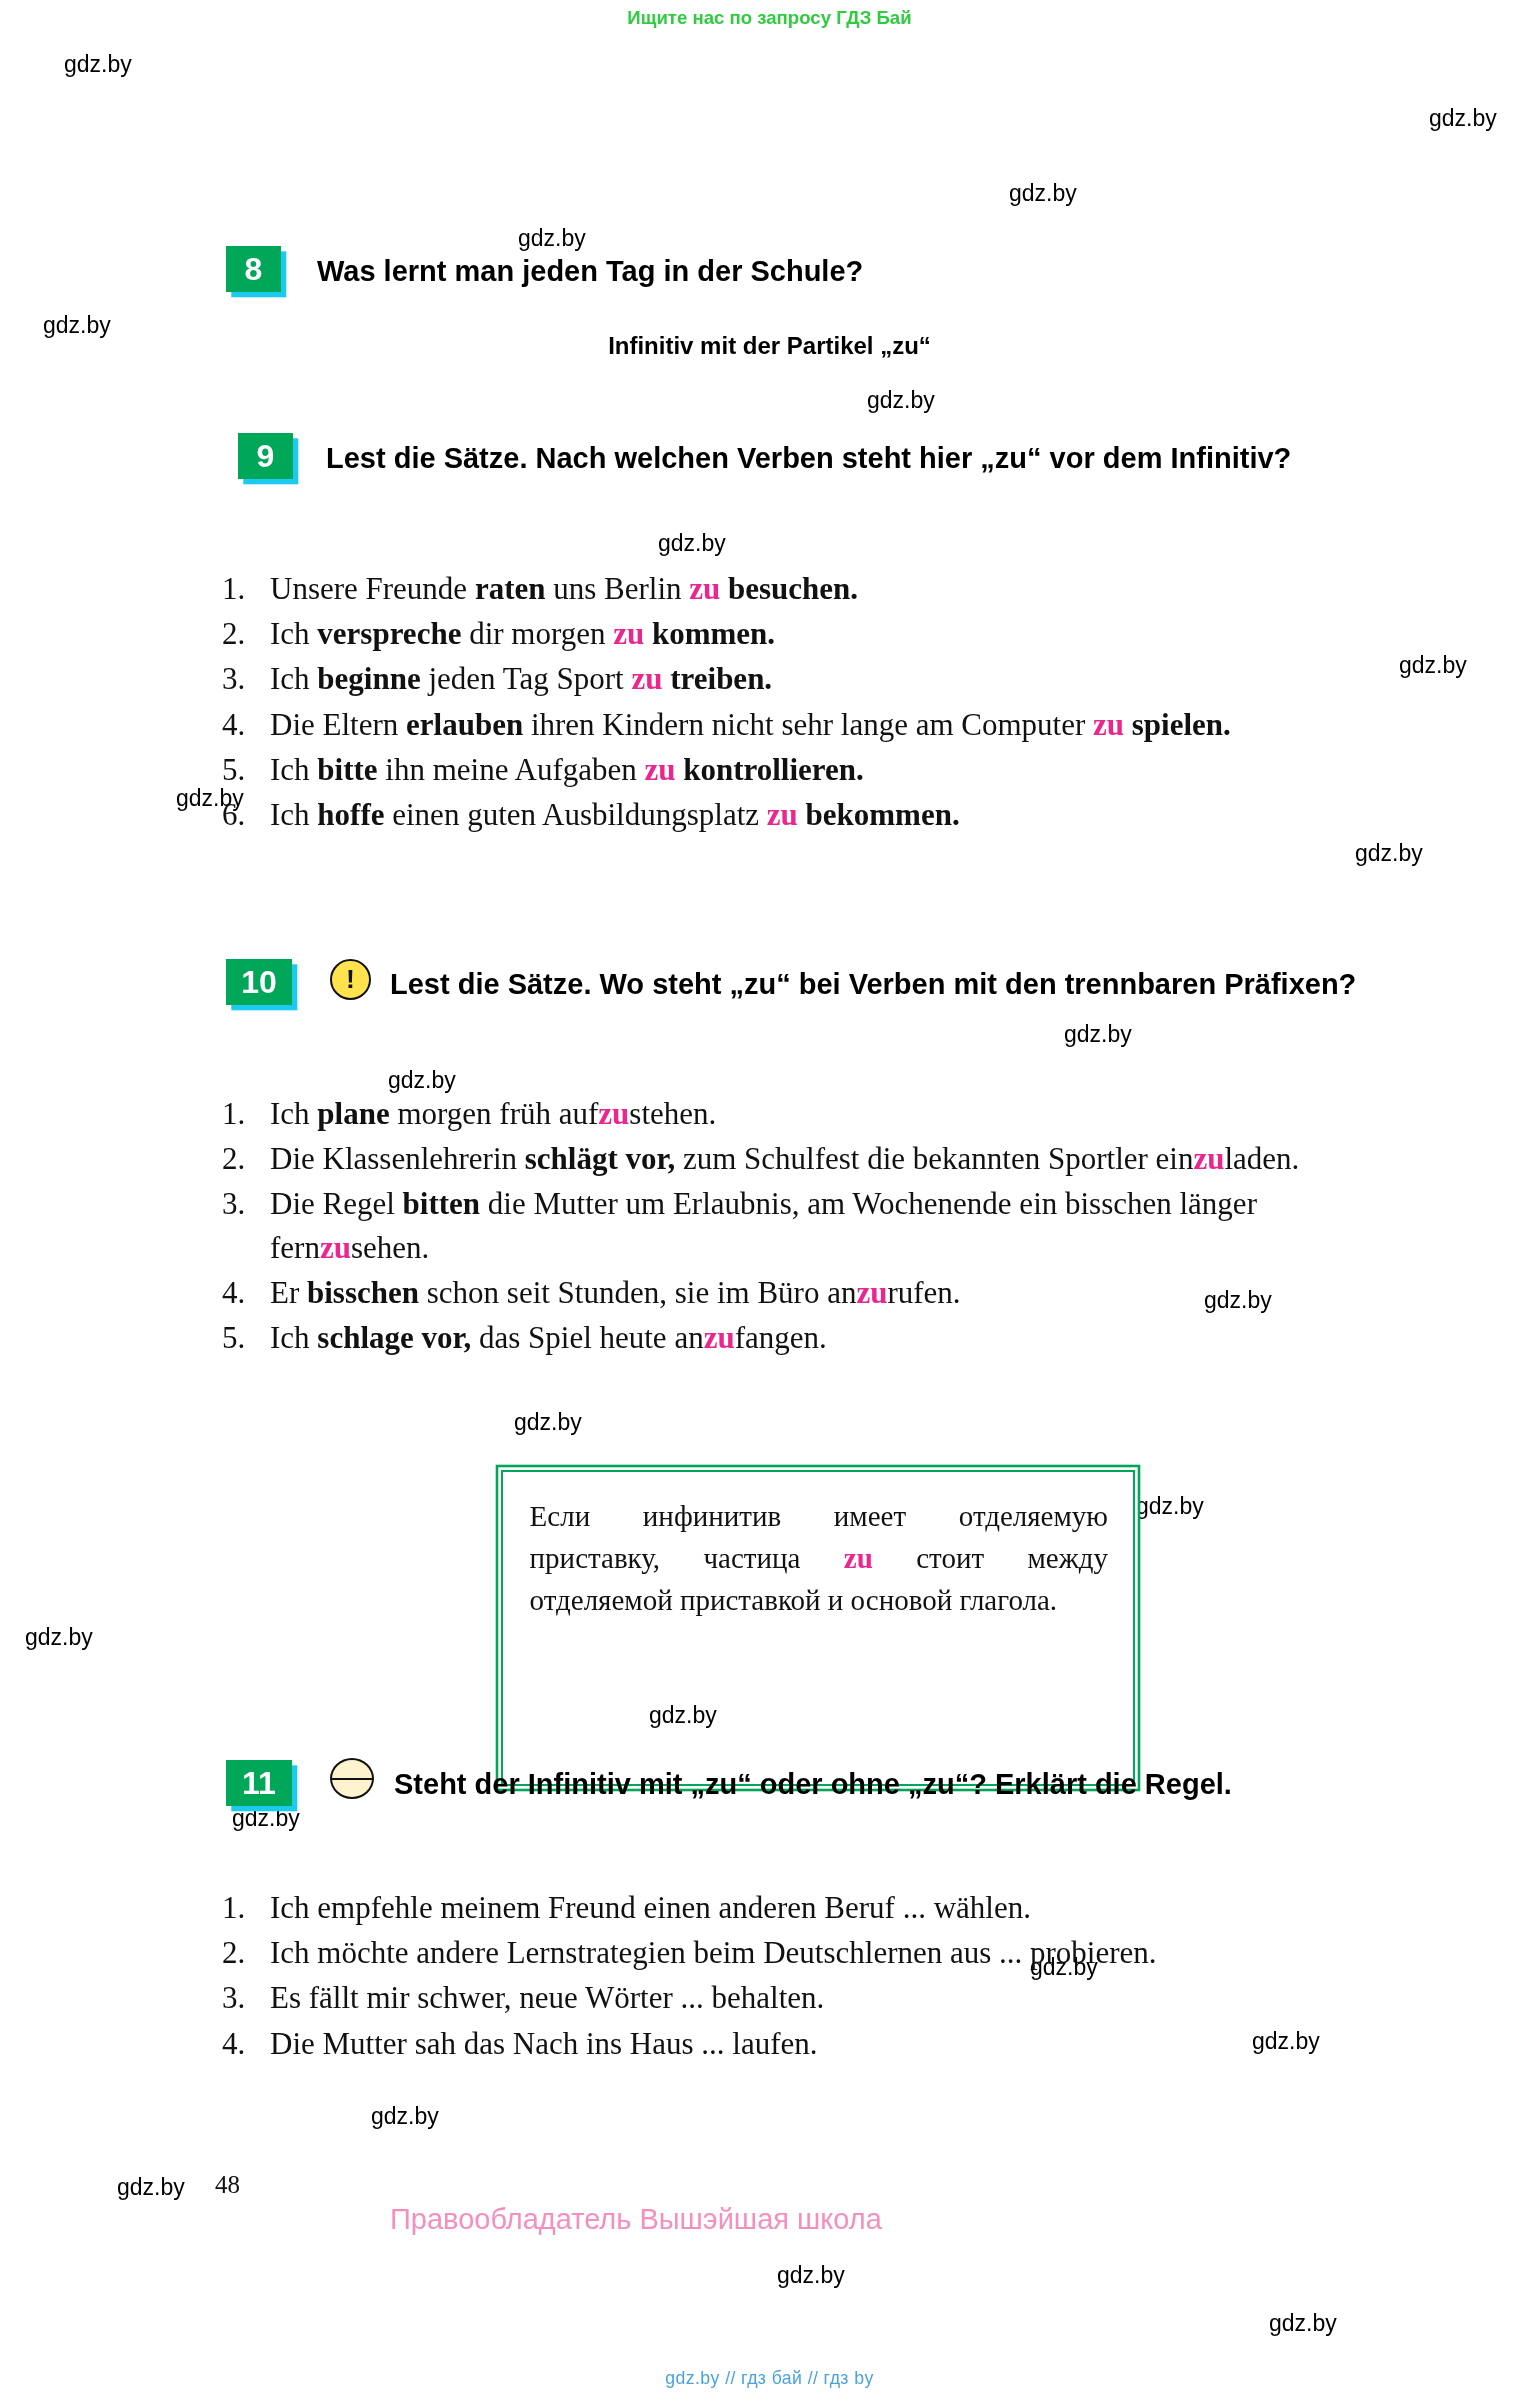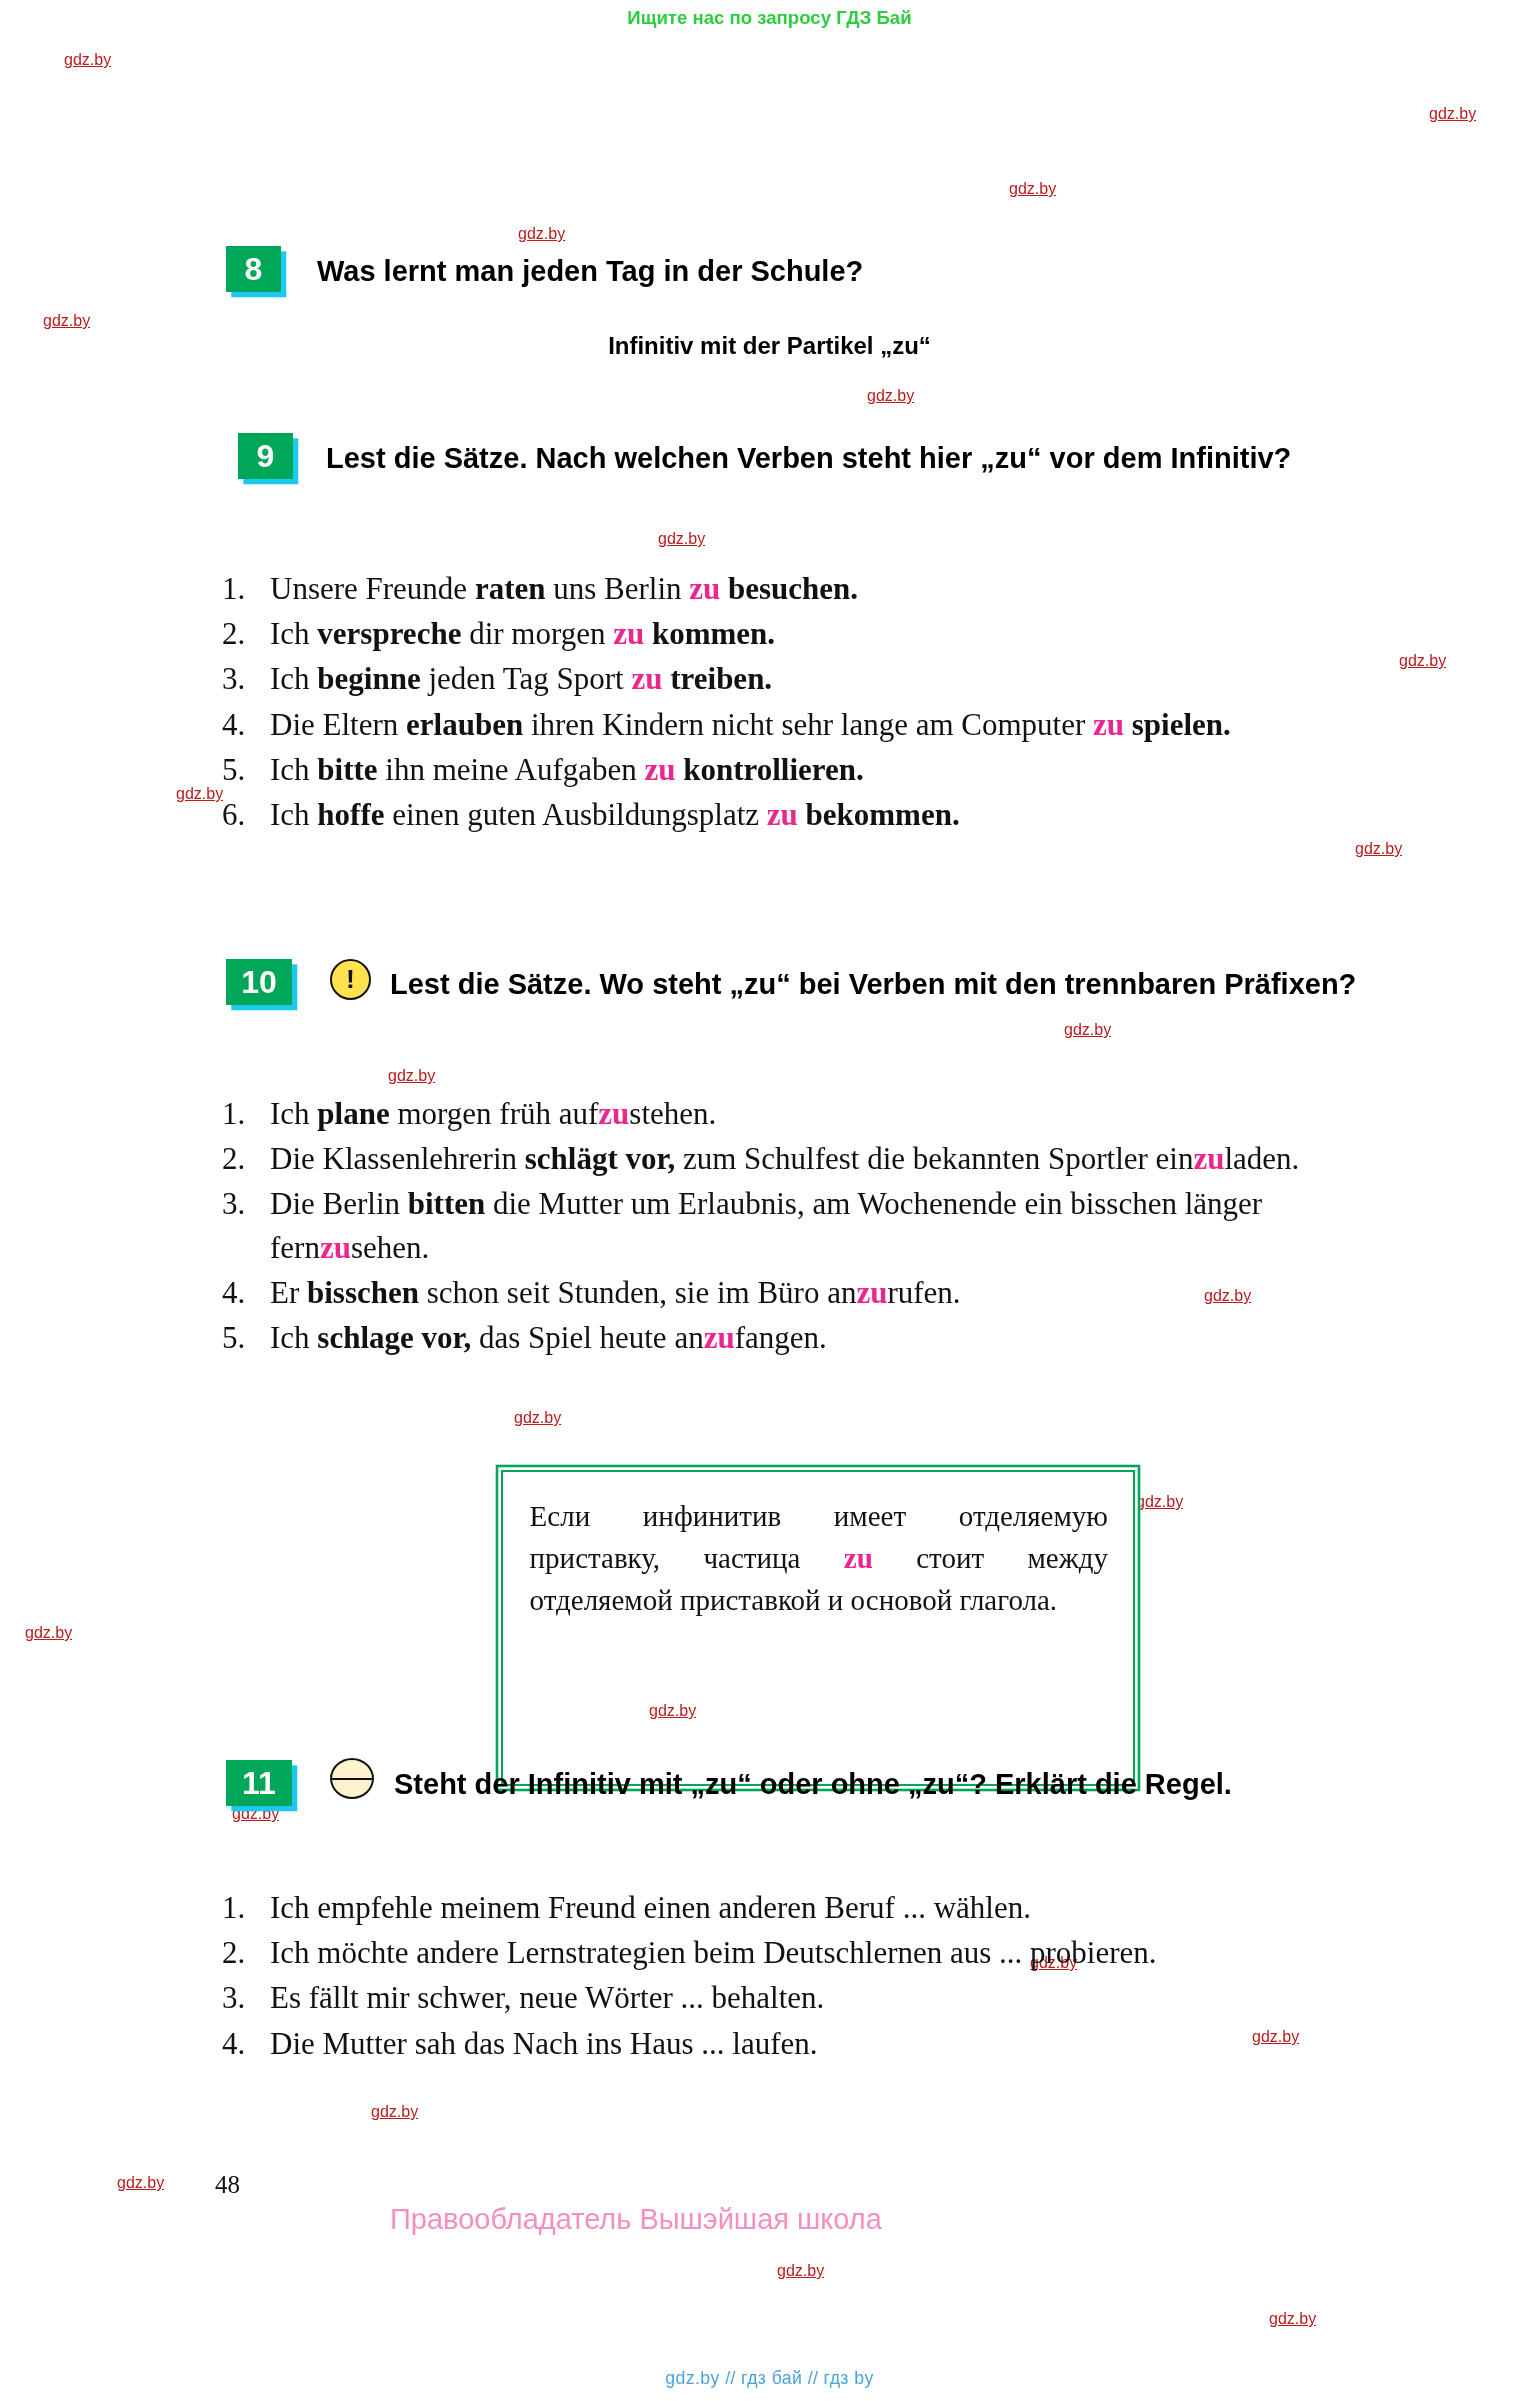--- a/index.html
+++ b/index.html
@@ -16,26 +16,25 @@
   }
   .page {
     position: absolute;
     inset: 0;
     padding-left: 30px;
   }
 
   
   .wm {
     position: absolute;
-    color: #b91c1c;
-    font-family: "Liberation Sans", sans-serif;
-    font-size: 16px;
+    color: #000000;
+    font-family: "Liberation Sans", sans-serif;
+    font-size: 23px;
     white-space: nowrap;
     user-select: none;
-    text-decoration: underline;
   }
   .top-banner {
     position: absolute;
     top: 7px;
     left: 0;
     width: 100%;
     text-align: center;
     color: #2ecc3f;
     font-family: "Liberation Sans", sans-serif;
     font-weight: bold;
@@ -247,21 +246,21 @@
         </ol>
     </div>
 
     <div class="ex-block" style="top:0;">
       <div class="num-badge wide" style="left:226px; top:959px;">10</div>
       <div class="icon-excl" style="left:330px; top:959px;">!</div>
       <div class="ex-title" style="left:390px; top:966px; width:1064px;">Lest die Sätze. Wo steht „zu“ bei Verben mit den trennbaren Präfixen?</div>
       <ol class="items" id="list-10" style="left:213px; top:1092px; width:1188px;">
           <li><span class="mk">1.</span><span>Ich </span><span class="b">plane</span><span> morgen früh auf</span><span class="zu">zu</span><span>stehen.</span></li>
           <li><span class="mk">2.</span><span>Die Klassenlehrerin </span><span class="b">schlägt vor,</span><span> zum Schulfest die bekannten Sportler ein</span><span class="zu">zu</span><span>laden.</span></li>
-          <li><span class="mk">3.</span><span>Die Berlin </span><span class="b">bitten</span><span> die Mutter um Erlaubnis, am Wochenende ein bisschen länger fern</span><span class="zu">zu</span><span>sehen.</span></li>
+          <li><span class="mk">3.</span><span>Die Regel </span><span class="b">bitten</span><span> die Mutter um Erlaubnis, am Wochenende ein bisschen länger fern</span><span class="zu">zu</span><span>sehen.</span></li>
           <li><span class="mk">4.</span><span>Er </span><span class="b">bisschen</span><span> schon seit Stunden, sie im Büro an</span><span class="zu">zu</span><span>rufen.</span></li>
           <li><span class="mk">5.</span><span>Ich </span><span class="b">schlage vor,</span><span> das Spiel heute an</span><span class="zu">zu</span><span>fangen.</span></li>
         </ol>
     </div>
 
     <div class="rule-box" id="rule-box" style="left:501px; top:1470px; width:634px; height:316px;"><span>Если инфинитив имеет отделяемую приставку, частица </span><span class="zu">zu</span><span> стоит между отделяемой приставкой и основой глагола.</span></div>
 
     <div class="ex-block" style="top:0;">
       <div class="num-badge wide" style="left:226px; top:1760px;">11</div>
       <div class="icon-speak" style="left:330px; top:1758px;"></div>

